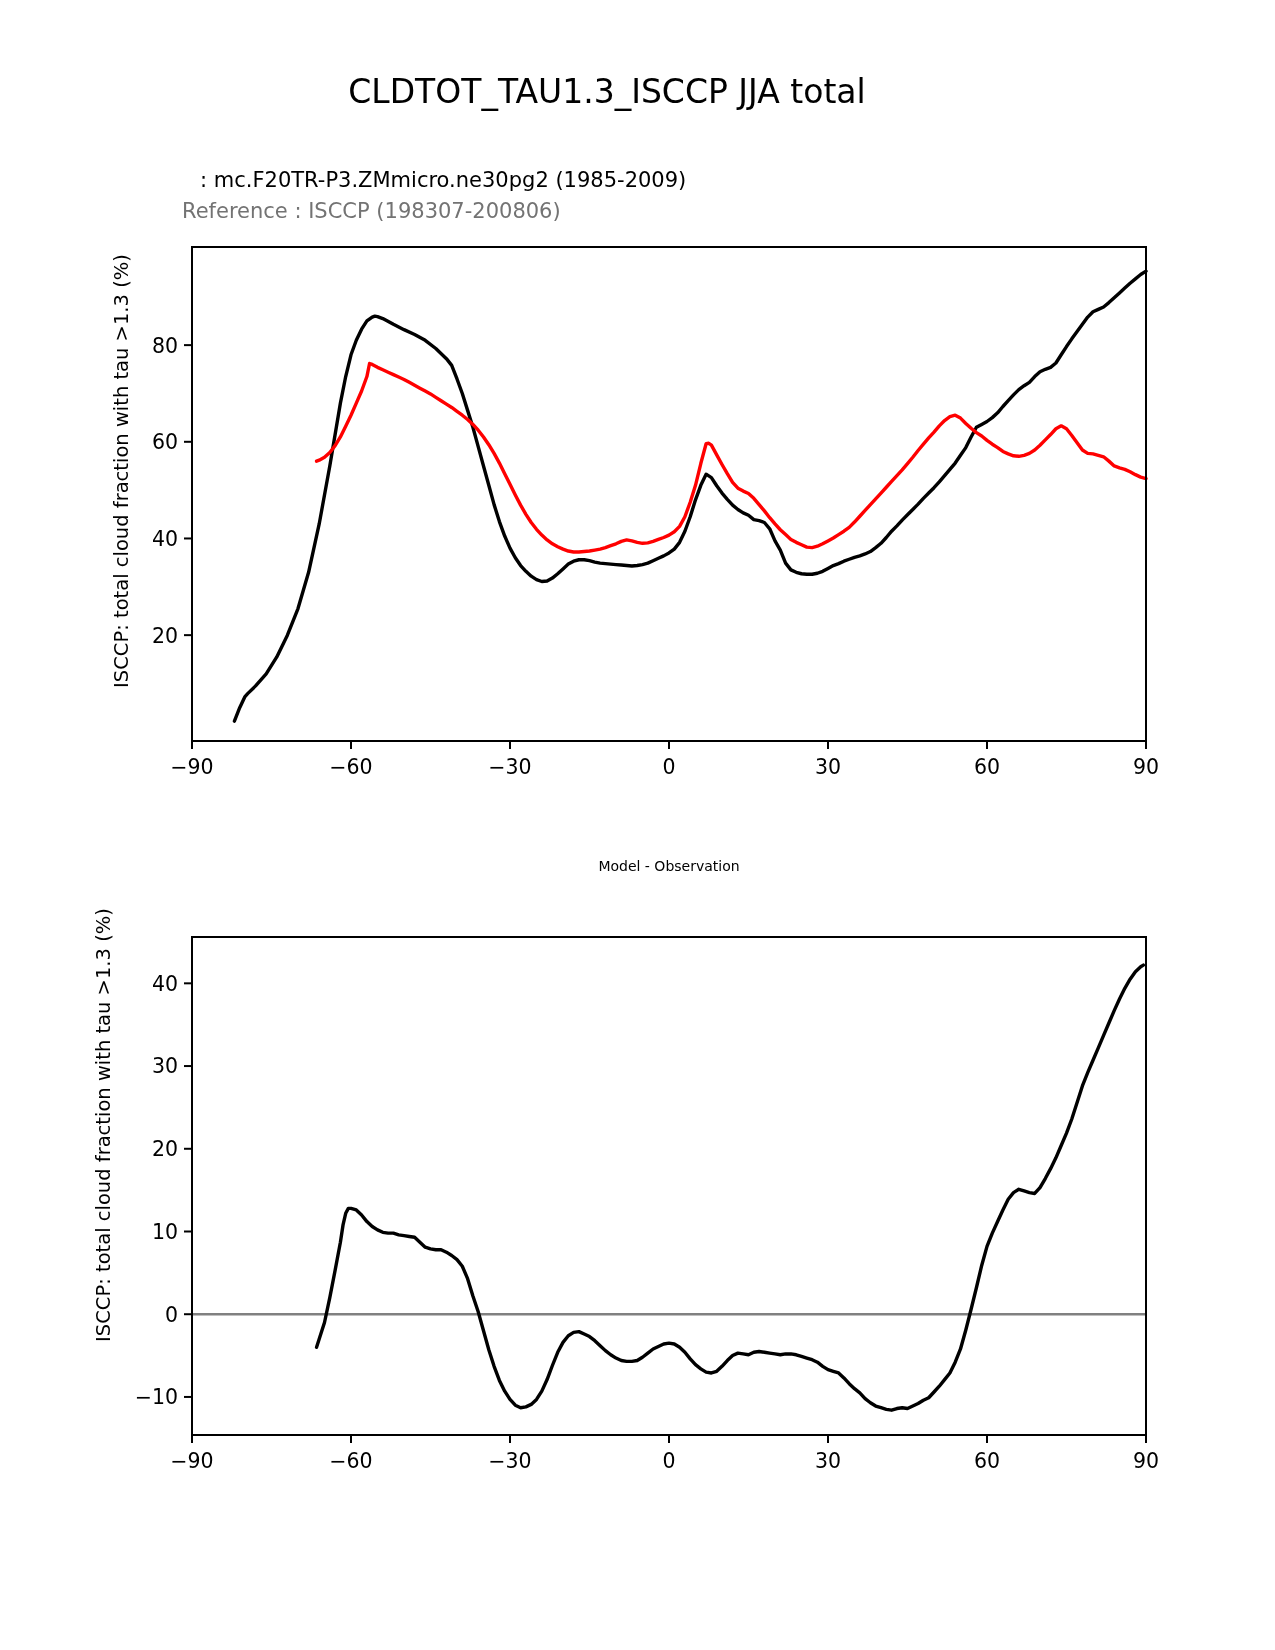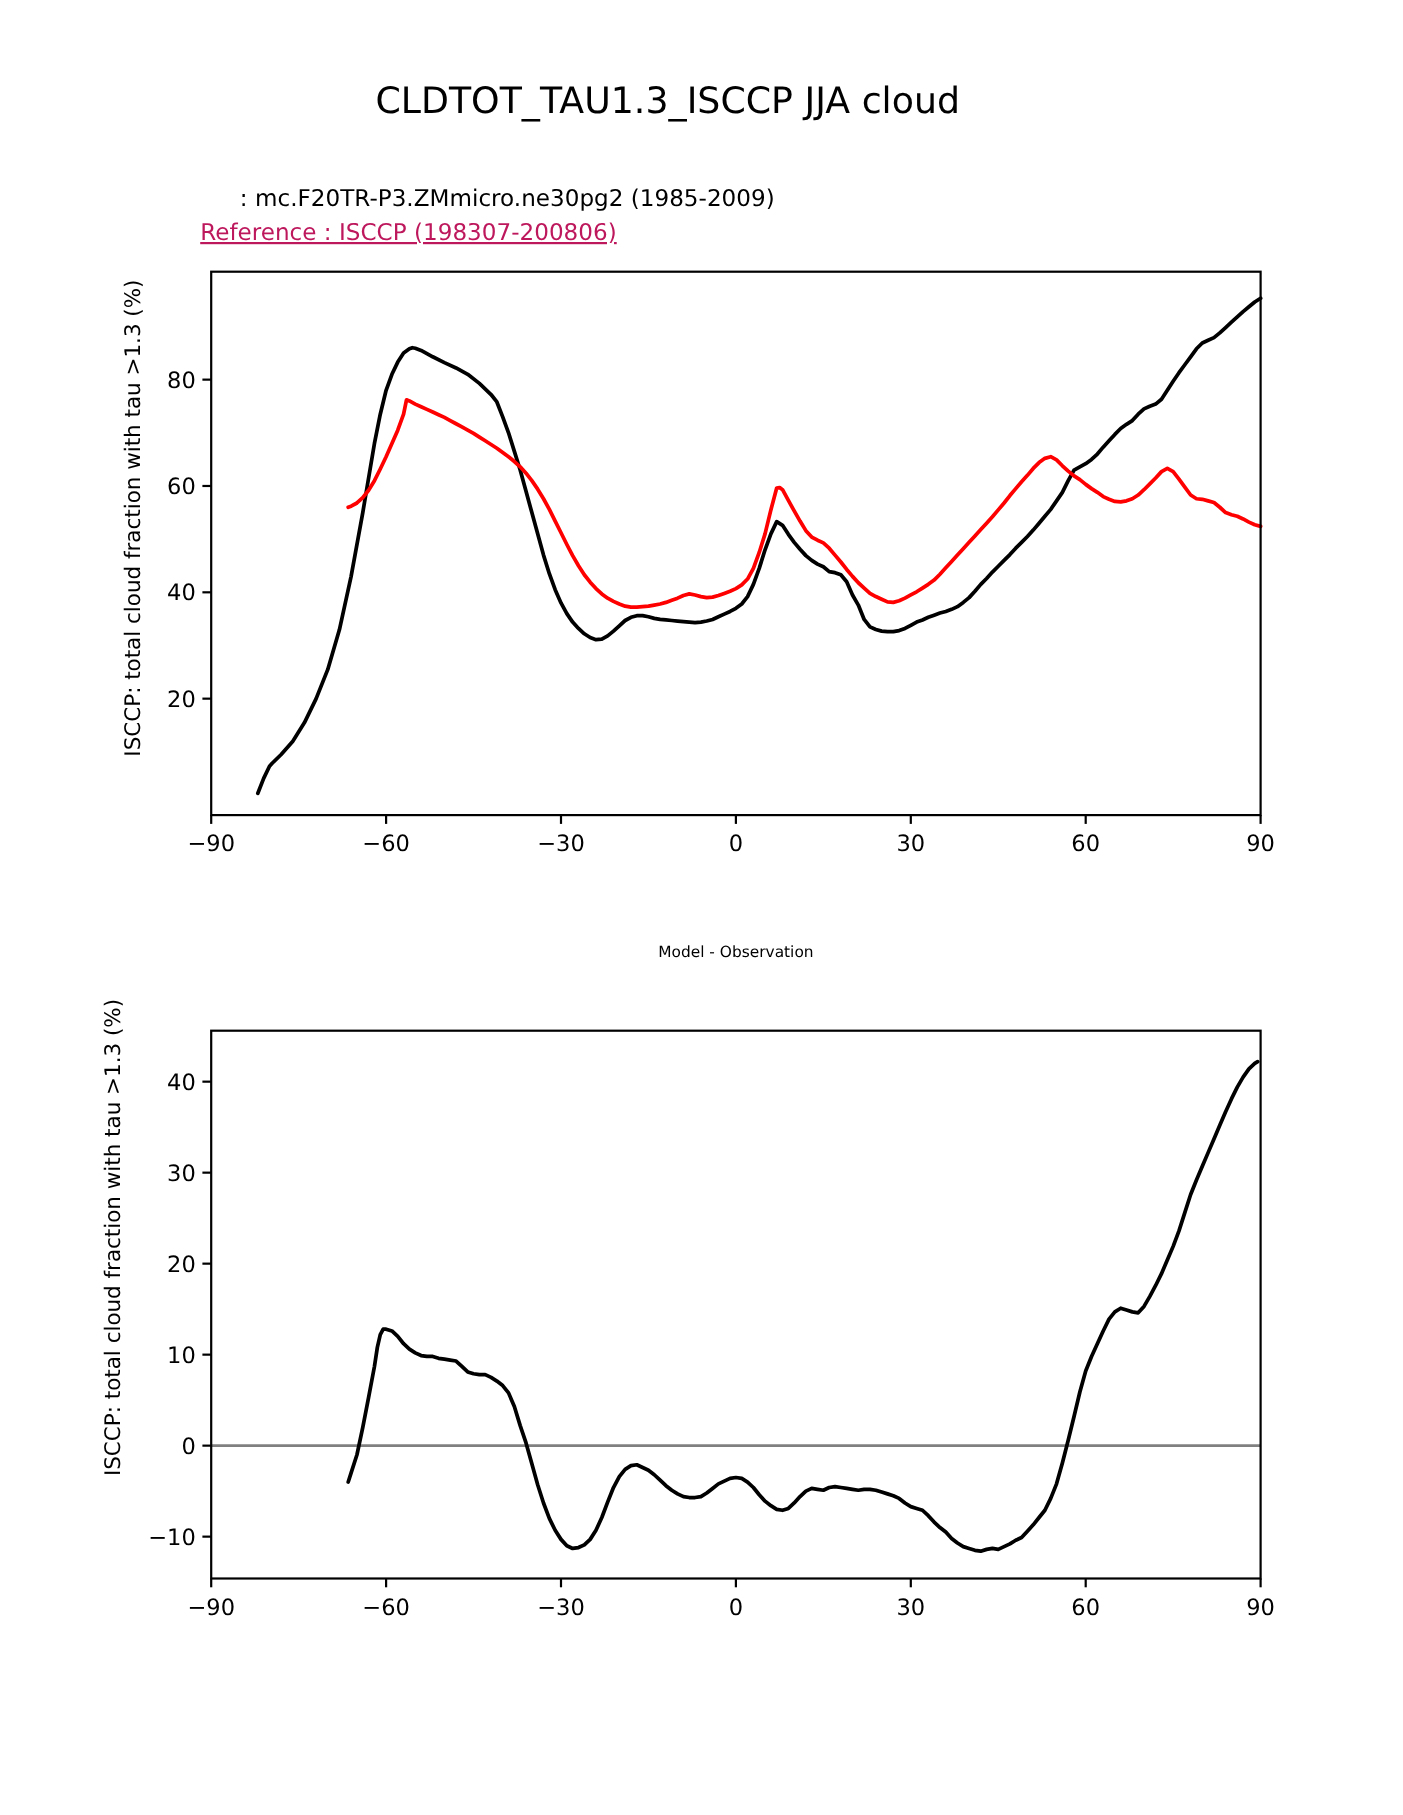--- a/index.html
+++ b/index.html
@@ -7,43 +7,43 @@
     width:1275px;height:1650px;background:#ffffff;position:relative;
     font-family:"DejaVu Sans","Liberation Sans",sans-serif;color:#000;
     overflow:hidden;
   }
   .abs{position:absolute;}
   #fig-title{
     top:72px;left:607px;transform:translateX(-50%);
     font-size:33px;white-space:pre;
   }
   #model-label{
-    top:168px;left:198px;font-size:21px;white-space:pre;
+    top:168px;left:180px;font-size:21px;white-space:pre;
   }
   #reference-label{
     top:199px;left:182px;font-size:21px;white-space:pre;
   }
   .ylabel{
     font-size:19.5px;white-space:pre;transform:translate(-50%,-50%) rotate(-90deg);
   }
   #ylabel-top{top:471px;left:121px;}
   #ylabel-bottom{top:1125px;left:103px;}
   #subplot2-title{
     top:858px;left:669px;transform:translateX(-50%);
     font-size:14px;white-space:pre;
   }
   #chart-layer{top:0;left:0;width:1275px;height:1650px;}
   svg text{font-family:"DejaVu Sans","Liberation Sans",sans-serif;}
 </style>
 </head>
 <body>
 
-<div id="fig-title" class="abs">CLDTOT_TAU1.3_ISCCP JJA cloud</div>
+<div id="fig-title" class="abs">CLDTOT_TAU1.3_ISCCP JJA total</div>
 <div id="model-label" class="abs" style="color: rgb(0, 0, 0);">   : mc.F20TR-P3.ZMmicro.ne30pg2 (1985-2009)</div>
-<div id="reference-label" class="abs" style="color: #be185d; text-decoration: underline;">Reference : ISCCP (198307-200806)</div>
+<div id="reference-label" class="abs" style="color: #737373;">Reference : ISCCP (198307-200806)</div>
 
 <div id="ylabel-top" class="abs ylabel">ISCCP: total cloud fraction with tau &gt;1.3 (%)</div>
 <div id="ylabel-bottom" class="abs ylabel">ISCCP: total cloud fraction with tau &gt;1.3 (%)</div>
 
 <div id="subplot2-title" class="abs">Model - Observation</div>
 
 <div id="chart-layer" class="abs"><svg width="1275" height="1650" viewBox="0 0 1275 1650">
       <g>
         <polyline points="234.40,721.18 239.70,707.65 245.00,696.53 247.65,693.63 255.60,685.90 266.20,673.81 276.80,656.89 287.40,635.14 298.00,608.56 308.60,572.31 319.20,523.97 329.80,465.96 340.40,403.13 345.70,376.54 351.00,354.79 356.30,340.29 361.60,329.17 366.90,320.95 372.20,317.09 374.85,316.12 377.50,316.60 382.80,318.54 393.40,324.34 404.00,329.66 414.60,334.49 425.20,340.29 435.80,348.51 446.40,358.66 451.70,365.42 457.00,378.96 462.30,393.46 467.60,410.38 472.90,427.30 478.20,446.63 483.50,465.96 488.80,485.30 494.10,504.63 499.40,521.55 504.70,536.05 510.00,548.14 515.30,557.80 520.60,565.54 525.90,571.34 531.20,576.17 536.50,579.56 541.80,581.49 547.10,581.01 552.40,578.11 557.70,573.76 563.00,568.92 568.30,564.09 573.60,561.19 578.90,559.74 584.20,559.74 589.50,560.70 594.80,562.15 600.10,563.12 605.40,563.60 610.70,564.09 616.00,564.57 621.30,565.05 626.60,565.54 631.90,566.02 637.20,565.54 642.50,564.57 647.80,563.12 653.10,560.70 658.40,558.29 663.70,555.87 669.00,552.97 674.30,549.10 679.60,542.34 684.90,531.22 690.20,516.72 695.50,499.80 700.80,485.30 706.10,474.18 711.40,477.57 716.70,485.78 722.00,493.03 727.30,499.32 732.60,505.12 737.90,509.47 743.20,512.85 748.50,515.27 753.80,519.62 759.10,520.59 764.40,522.52 769.70,528.80 775.00,540.89 780.30,550.07 785.60,563.12 790.90,569.89 796.20,572.31 801.50,573.76 806.80,574.24 812.10,574.24 817.40,573.27 822.70,571.34 828.00,568.44 833.30,565.54 838.60,563.60 843.90,561.19 849.20,559.25 854.50,557.32 859.80,555.87 865.10,553.94 870.40,551.52 875.70,547.65 881.00,543.30 886.30,537.50 891.60,531.22 896.90,525.90 902.20,520.10 907.50,514.78 912.80,509.47 918.10,504.15 923.40,498.35 928.70,493.03 934.00,487.72 939.30,481.92 944.60,475.63 949.90,469.35 955.20,463.06 960.50,455.33 965.80,447.60 971.10,436.96 976.40,427.30 981.70,424.40 987.00,421.50 992.30,417.63 997.60,412.79 1002.90,406.51 1008.20,400.71 1013.50,394.91 1018.80,389.59 1024.10,385.73 1029.40,382.34 1034.70,376.54 1040.00,371.71 1045.30,369.29 1050.60,367.36 1055.90,363.01 1061.20,354.79 1066.50,346.57 1071.80,338.84 1077.10,331.59 1082.40,324.34 1087.70,317.09 1093.00,311.77 1098.30,309.35 1103.60,306.94 1108.90,302.59 1114.20,297.75 1119.50,292.92 1124.80,288.09 1130.10,283.25 1135.40,278.90 1140.70,274.55 1146.00,271.17" fill="none" stroke="#000000" stroke-width="3.4" stroke-linejoin="round" stroke-linecap="round"></polyline>
         <polyline points="316.55,461.13 319.20,460.16 324.50,457.26 329.80,452.43 335.10,445.66 340.40,436.96 345.70,426.33 351.00,415.21 356.30,403.13 361.60,391.04 366.90,376.54 369.55,363.49 372.20,364.46 377.50,367.36 382.80,369.77 388.10,372.19 393.40,374.61 398.70,377.03 404.00,379.44 409.30,382.34 414.60,385.24 419.90,388.14 425.20,391.04 430.50,393.94 435.80,397.33 441.10,400.71 446.40,404.09 451.70,407.48 457.00,411.34 462.30,415.21 467.60,419.56 472.90,424.40 478.20,430.20 483.50,436.96 488.80,444.70 494.10,453.40 499.40,463.06 504.70,473.70 510.00,484.33 515.30,494.97 520.60,505.12 525.90,514.30 531.20,522.52 536.50,529.29 541.80,535.09 547.10,539.92 552.40,543.79 557.70,546.69 563.00,549.10 568.30,551.04 573.60,552.00 578.90,552.00 584.20,551.52 589.50,551.04 594.80,550.07 600.10,549.10 605.40,547.65 610.70,545.72 616.00,543.79 621.30,541.37 626.60,539.92 631.90,540.89 637.20,542.34 642.50,543.30 647.80,542.82 653.10,541.37 658.40,539.44 663.70,537.50 669.00,535.09 674.30,531.70 679.60,526.39 684.90,516.72 690.20,502.22 695.50,485.30 700.80,463.55 706.10,443.73 708.75,443.25 711.40,445.18 716.70,454.85 722.00,464.51 727.30,473.70 732.60,482.40 737.90,488.20 743.20,491.10 748.50,493.52 753.80,498.35 759.10,504.63 764.40,510.92 769.70,517.68 775.00,523.97 780.30,529.77 785.60,534.60 790.90,539.44 796.20,542.34 801.50,544.75 806.80,547.17 812.10,547.65 817.40,546.20 822.70,543.79 828.00,540.89 833.30,537.99 838.60,534.60 843.90,531.22 849.20,527.35 854.50,522.04 859.80,516.23 865.10,510.43 870.40,504.63 875.70,498.83 881.00,493.03 886.30,487.23 891.60,481.43 896.90,475.63 902.20,469.83 907.50,463.55 912.80,457.26 918.10,450.50 923.40,444.21 928.70,437.93 934.00,432.13 939.30,425.85 944.60,420.53 949.90,416.66 955.20,415.21 960.50,418.11 965.80,423.43 971.10,428.26 976.40,432.61 981.70,436.00 987.00,440.35 992.30,444.21 997.60,447.60 1002.90,451.46 1008.20,453.88 1013.50,455.81 1018.80,456.30 1024.10,455.33 1029.40,453.40 1034.70,450.01 1040.00,445.18 1045.30,439.86 1050.60,434.55 1055.90,428.75 1061.20,425.85 1066.50,428.75 1071.80,435.51 1077.10,442.76 1082.40,450.01 1087.70,453.40 1093.00,453.88 1098.30,455.33 1103.60,456.78 1108.90,461.13 1114.20,465.96 1119.50,467.90 1124.80,469.35 1130.10,471.77 1135.40,474.67 1140.70,477.08 1146.00,478.53" fill="none" stroke="#ff0000" stroke-width="3.4" stroke-linejoin="round" stroke-linecap="round"></polyline>

